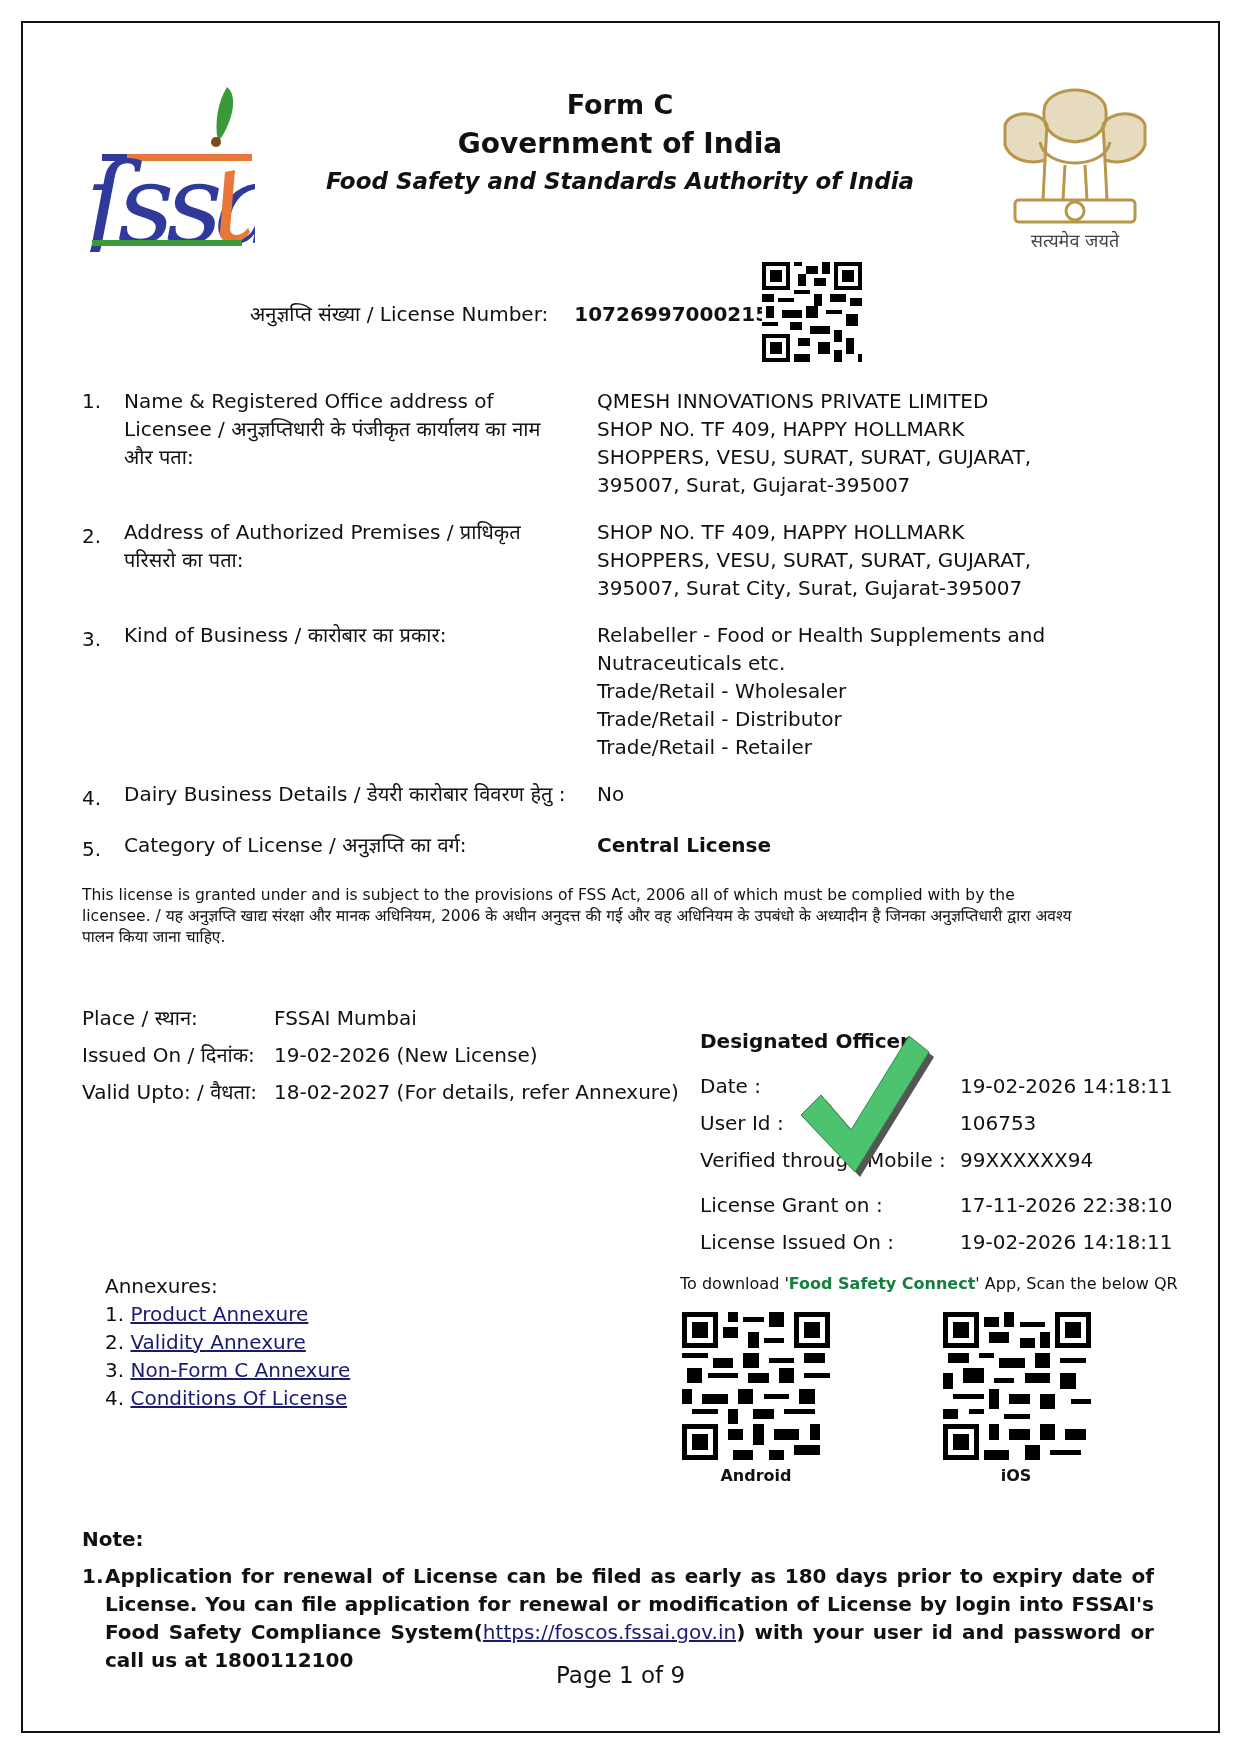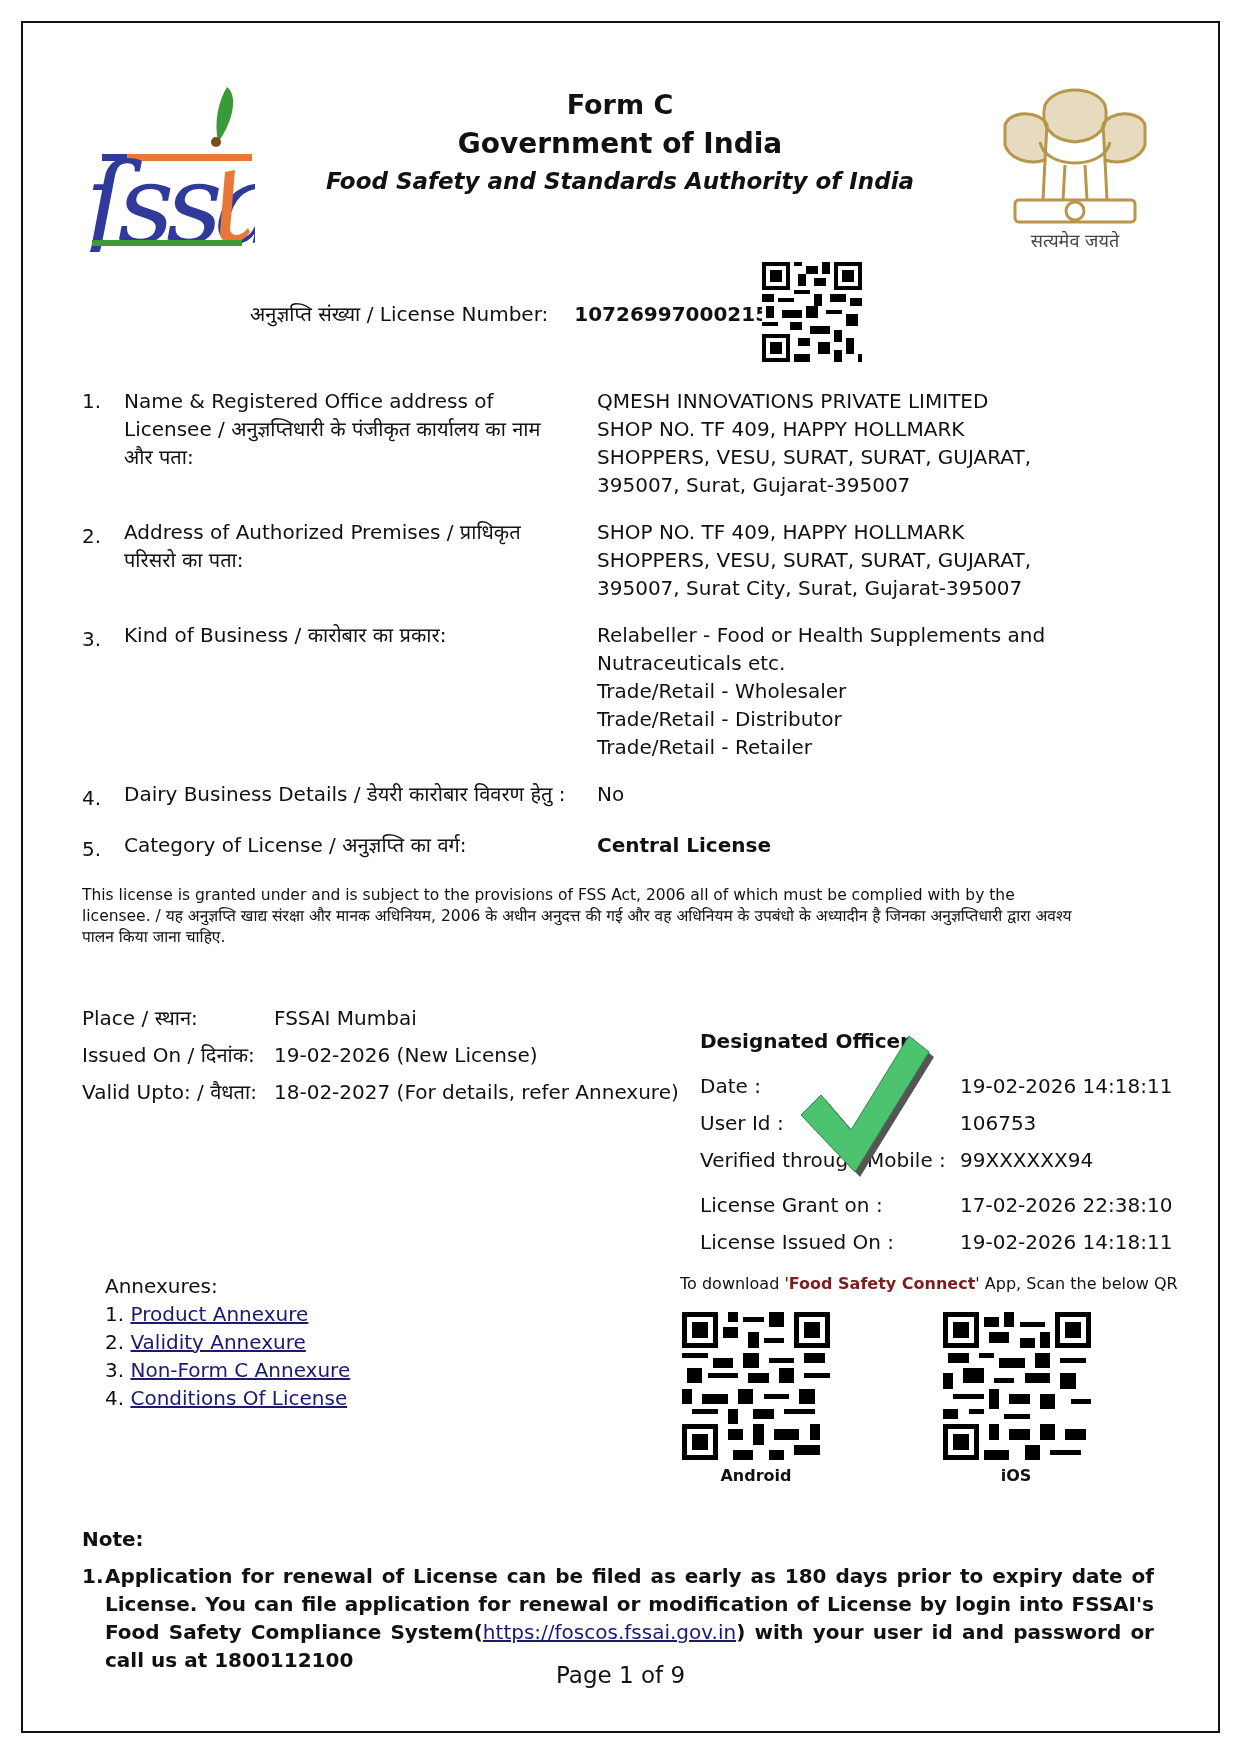--- a/index.html
+++ b/index.html
@@ -31,21 +31,21 @@
     .officer .title { font-weight: bold; margin-bottom: 14px; line-height: 26px; }
     .officer .r { position: relative; height: 37px; line-height: 37px; }
     .officer .r .k { position: absolute; left: 0; }
     .officer .r .v { position: absolute; left: 260px; white-space: nowrap; }
     .officer .gap { height: 8px; }
     .check { left: 795px; top: 1030px; width: 140px; height: 150px; }
     .annex { left: 105px; top: 1272px; font-size: 20px; line-height: 28px; }
     .annex .title { font-weight: normal; }
     .annex a { color: #1a1a6e; text-decoration: underline; }
     .app-dl { left: 680px; top: 1274px; font-size: 16px; }
-    .app-dl .brand { color: #7f1d1d; font-weight: bold; text-align: right; }
+    .app-dl .brand { color: #15803d; font-weight: bold; text-align: right; }
     .qr-app { width: 148px; height: 148px; }
     .qr-label { font-weight: bold; font-size: 16px; text-align: center; width: 148px; }
     .note-title { left: 82px; top: 1527px; font-weight: bold; font-size: 20px; }
     .note-body { left: 82px; top: 1562px; width: 1072px; font-size: 20px; line-height: 28px; font-weight: bold; }
     .note-body .n { position: absolute; left: 0; top: 0; }
     .note-body .t { margin-left: 23px; text-align: justify; }
     .note-body a { color: #1a1a6e; text-decoration: underline; font-weight: normal; }
     .page-no { left: 0; width: 1241px; top: 1662px; text-align: center; font-size: 23px; }
   </style>
 </head>
@@ -199,21 +199,21 @@
       <span class="k">User Id :</span>
       <span class="v">106753</span>
     </div>
   <div class="r">
       <span class="k">Verified through Mobile :</span>
       <span class="v">99XXXXXX94</span>
     </div>
   <div class="gap"></div>
   <div class="r">
       <span class="k">License Grant on :</span>
-      <span class="v">17-02-2026 22:38:10</span>
+      <span class="v">17-11-2026 22:38:10</span>
     </div>
   <div class="r">
       <span class="k">License Issued On :</span>
       <span class="v">19-02-2026 14:18:11</span>
     </div>
 </div>
 
 <svg class="abs check" viewBox="0 0 140 150">
   <polygon points="6,85 26,65 56,100 114,6 134,22 60,142" fill="#555" transform="translate(5,5)"></polygon>
   <polygon points="6,85 26,65 56,100 114,6 134,22 60,142" fill="#4dc36f" stroke="#2f8a4a" stroke-width="1"></polygon>

